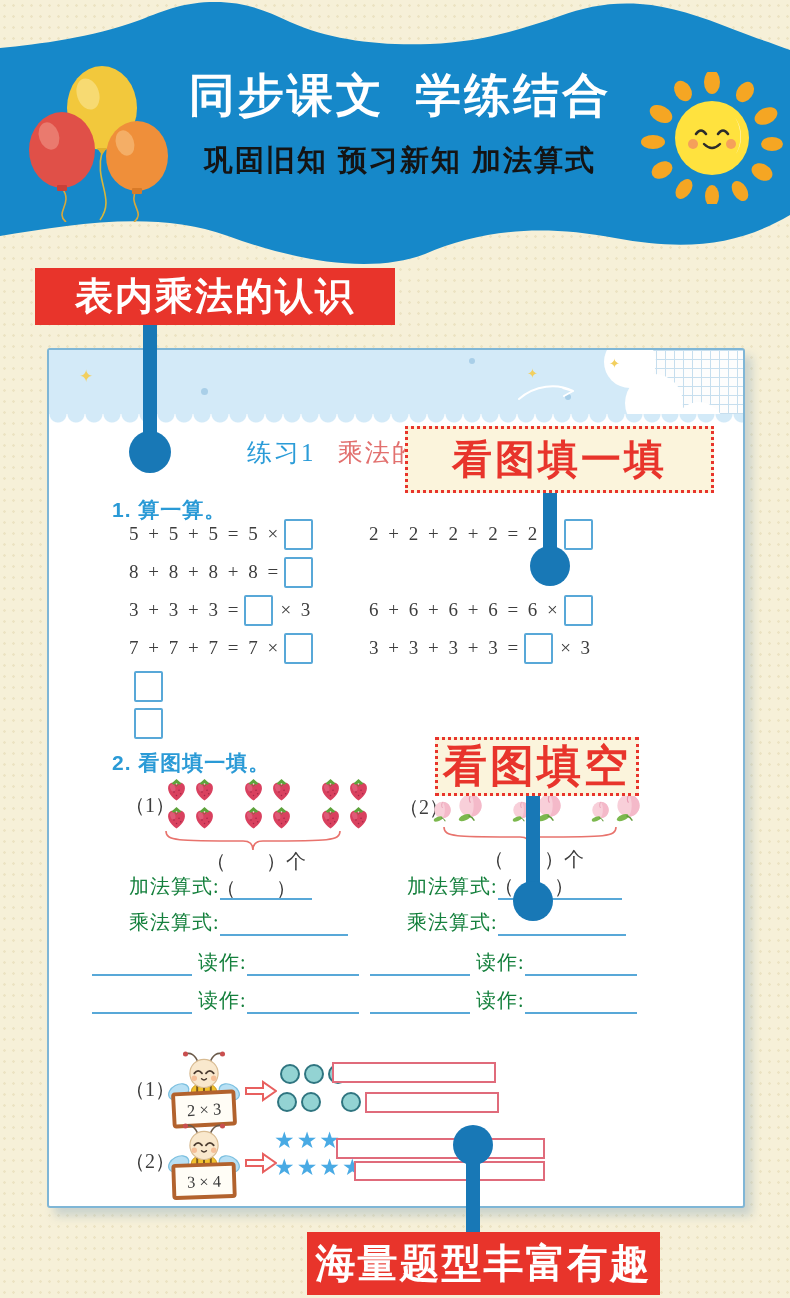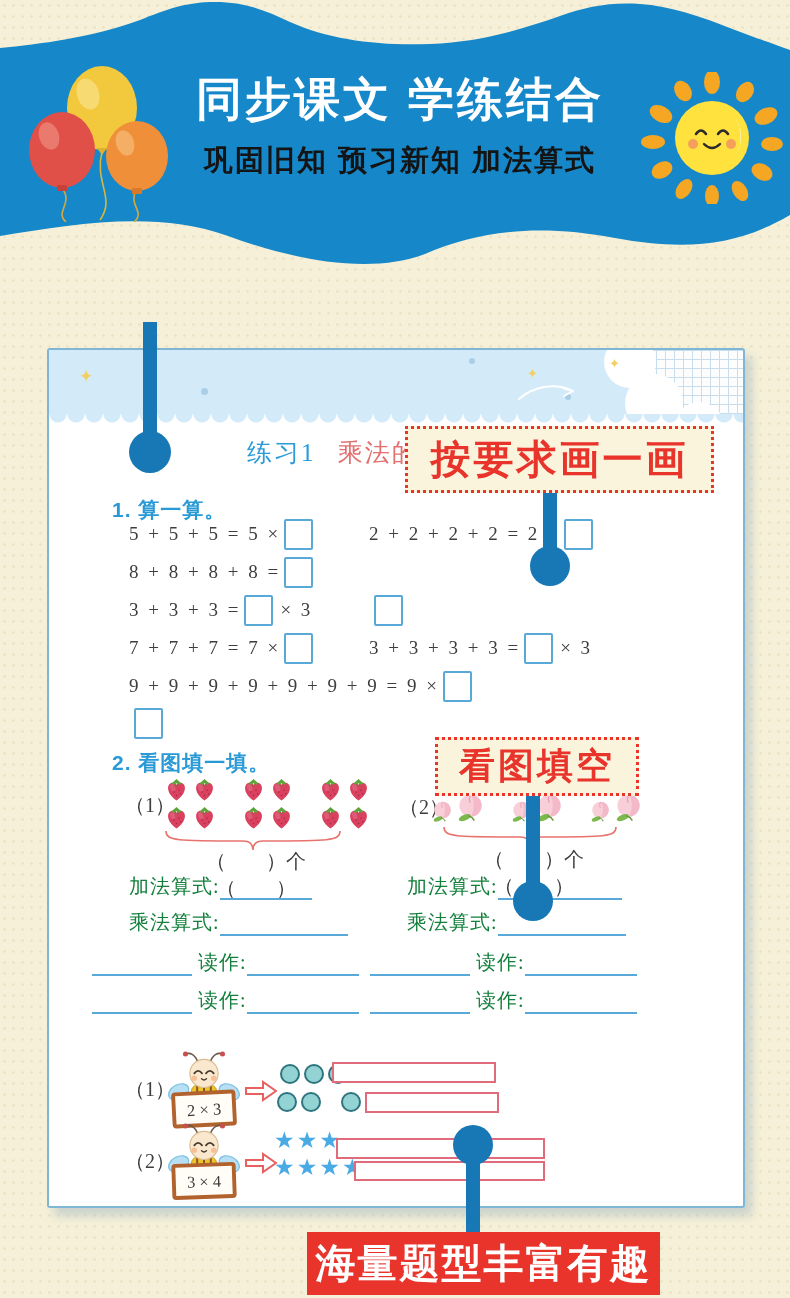--- a/index.html
+++ b/index.html
@@ -8,21 +8,21 @@
     background-color:#f6f0d8;
     background-image:radial-gradient(#ece3c3 1px, rgba(0,0,0,0) 1.4px);
     background-size:9px 11px;
     font-family:"Liberation Sans",sans-serif;
   }
   .abs{position:absolute;}
   
   .wave{position:absolute;left:0;top:0;}
   .banner-text{position:absolute;left:155px;top:72px;width:490px;text-align:center;color:#fff;}
   .banner-title{font-size:46px;font-weight:900;letter-spacing:3px;line-height:1.2;
-    font-family:Liberation Sans, sans-serif;}
+    font-family:Liberation Mono, monospace;}
   .banner-subtitle{font-size:29px;font-weight:700;color:#141414;margin-top:14px;letter-spacing:2px;}
   
   .ribbon{position:absolute;background:#e8342b;color:#fff;display:flex;align-items:center;justify-content:center;
     font-weight:800;letter-spacing:2px;z-index:6;}
   .callout{position:absolute;background:#fbf4dc;border:3px dotted #e8342b;color:#e8342b;z-index:6;
     display:flex;align-items:center;justify-content:center;font-weight:800;letter-spacing:3px;}
   
   .cline{position:absolute;width:14px;background:#1878b6;z-index:5;}
   .cdot{position:absolute;border-radius:50%;background:#1878b6;z-index:5;}
   
@@ -160,20 +160,21 @@
     </g>
     <circle cx="74" cy="66" r="37" fill="#ffe23e"></circle>
     <path d="M96,44 C104,54 106,70 98,82 C106,68 102,52 96,44 Z" fill="#fff" opacity="0.75"></path>
     <path d="M58,62 q5,-7 10,0" stroke="#2b2b2b" stroke-width="2.6" fill="none" stroke-linecap="round"></path>
     <path d="M80,62 q5,-7 10,0" stroke="#2b2b2b" stroke-width="2.6" fill="none" stroke-linecap="round"></path>
     <path d="M66,72 q8,8 16,0" stroke="#2b2b2b" stroke-width="2.4" fill="none" stroke-linecap="round"></path>
     <circle cx="55" cy="72" r="5" fill="#f5a05a"></circle>
       <circle cx="93" cy="72" r="5" fill="#f5a05a"></circle>
   </svg>
 
+  <div class="ribbon" style="left:35px;top:268px;width:360px;height:57px;font-size:38px;">表内乘法的认识</div>
 
   <div class="cline" style="left:143px;top:322px;height:113px;"></div>
   <div class="cdot" style="left:129px;top:431px;width:42px;height:42px;"></div>
   <div class="cline" style="left:543px;top:484px;height:66px;"></div>
   <div class="cdot" style="left:530px;top:546px;width:40px;height:40px;"></div>
   <div class="cline" style="left:526px;top:788px;height:98px;"></div>
   <div class="cdot" style="left:513px;top:881px;width:40px;height:40px;"></div>
   <div class="cdot" style="left:453px;top:1125px;width:40px;height:40px;"></div>
   <div class="cline" style="left:466px;top:1145px;height:88px;"></div>
 
@@ -219,37 +220,37 @@
         <span class="abox"></span>
       </div>
     </div>
     <div class="mrow" style="top:244px;justify-content:flex-end;">
       <div class="lcell">
         <span>3 + 3 + 3 =</span>
         <span class="abox"></span>
         <span class="post">× 3</span>
       </div>
       <div class="rcell">
+        <span>6 + 6 + 6 + 6 = 6 ×</span>
         <span class="abox"></span>
       </div>
     </div>
     <div class="mrow" style="top:282px;">
       <div class="lcell">
         <span>7 + 7 + 7 = 7 ×</span>
         <span class="abox"></span>
       </div>
       <div class="rcell">
         <span>3 + 3 + 3 + 3 =</span>
         <span class="abox"></span>
         <span class="post">× 3</span>
       </div>
     </div>
     <div class="mrow" style="top:320px;">
       <div class="rcell">
-        <span>9 + 9 + 9 + 9 + 9 + 9 + 9 = 9 ×</span>
         <span class="abox"></span>
       </div>
     </div>
     <div class="mrow" style="top:357px;">
       <div class="rcell">
         <span class="abox"></span>
       </div>
     </div>
 
     <div class="prompt" style="left:63px;top:399px;">2. 看图填一填。</div>
@@ -420,18 +421,18 @@
     <div class="redbox" style="left:287px;top:788px;width:209px;height:21px;"></div>
     <div class="starrow" style="left:225px;top:806px;">
       <span>★</span>
       <span>★</span>
       <span>★</span>
       <span>★</span>
     </div>
     <div class="redbox" style="left:305px;top:811px;width:191px;height:20px;"></div>
   </div>
 
-  <div class="callout" style="left:405px;top:426px;width:303px;height:61px;font-size:40px;">按要求画一画</div>
-  <div class="callout" style="left:435px;top:737px;width:198px;height:53px;font-size:36px;">看图填空</div>
+  <div class="callout" style="left:405px;top:426px;width:303px;height:61px;font-size:40px;">看图填一填</div>
+  <div class="callout" style="left:435px;top:737px;width:198px;height:53px;font-size:44px;">看图填空</div>
 
   <div class="ribbon" style="left:307px;top:1232px;width:353px;height:63px;font-size:40px;">海量题型丰富有趣</div>
 
 </div>
 
 </body></html>

